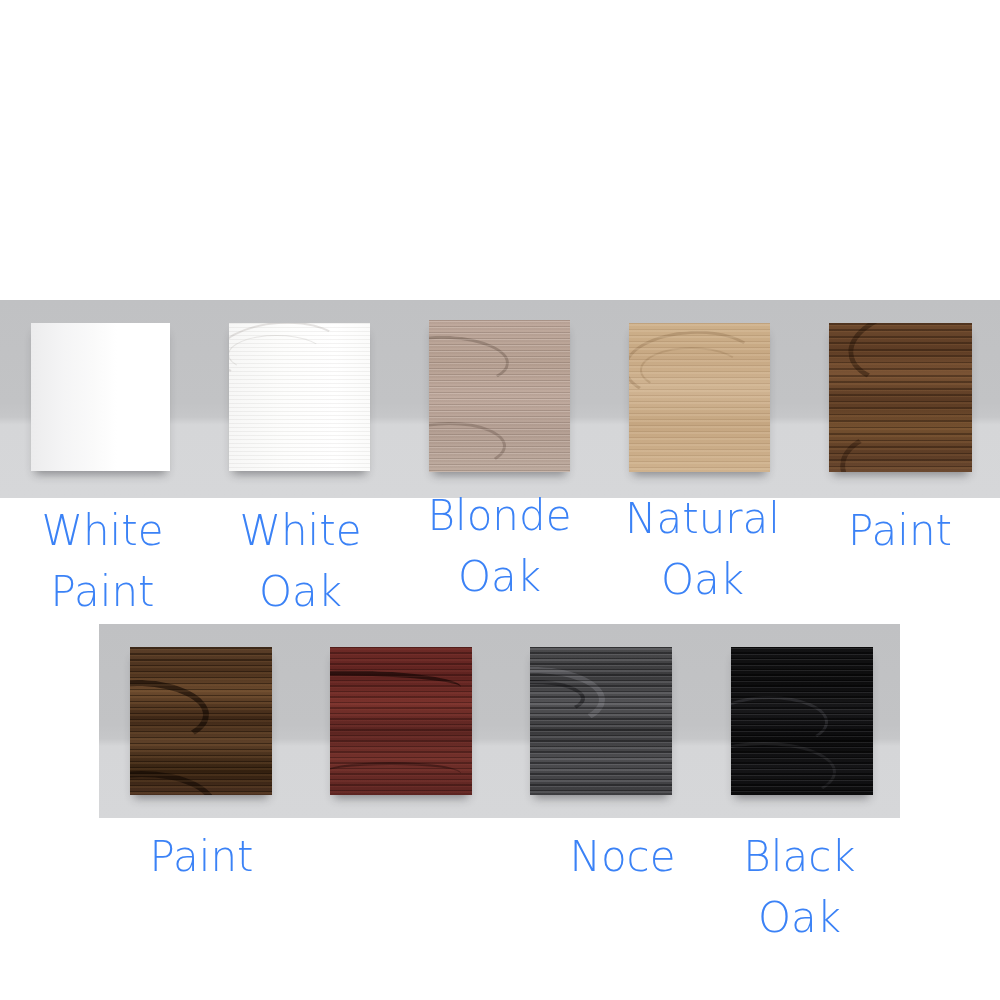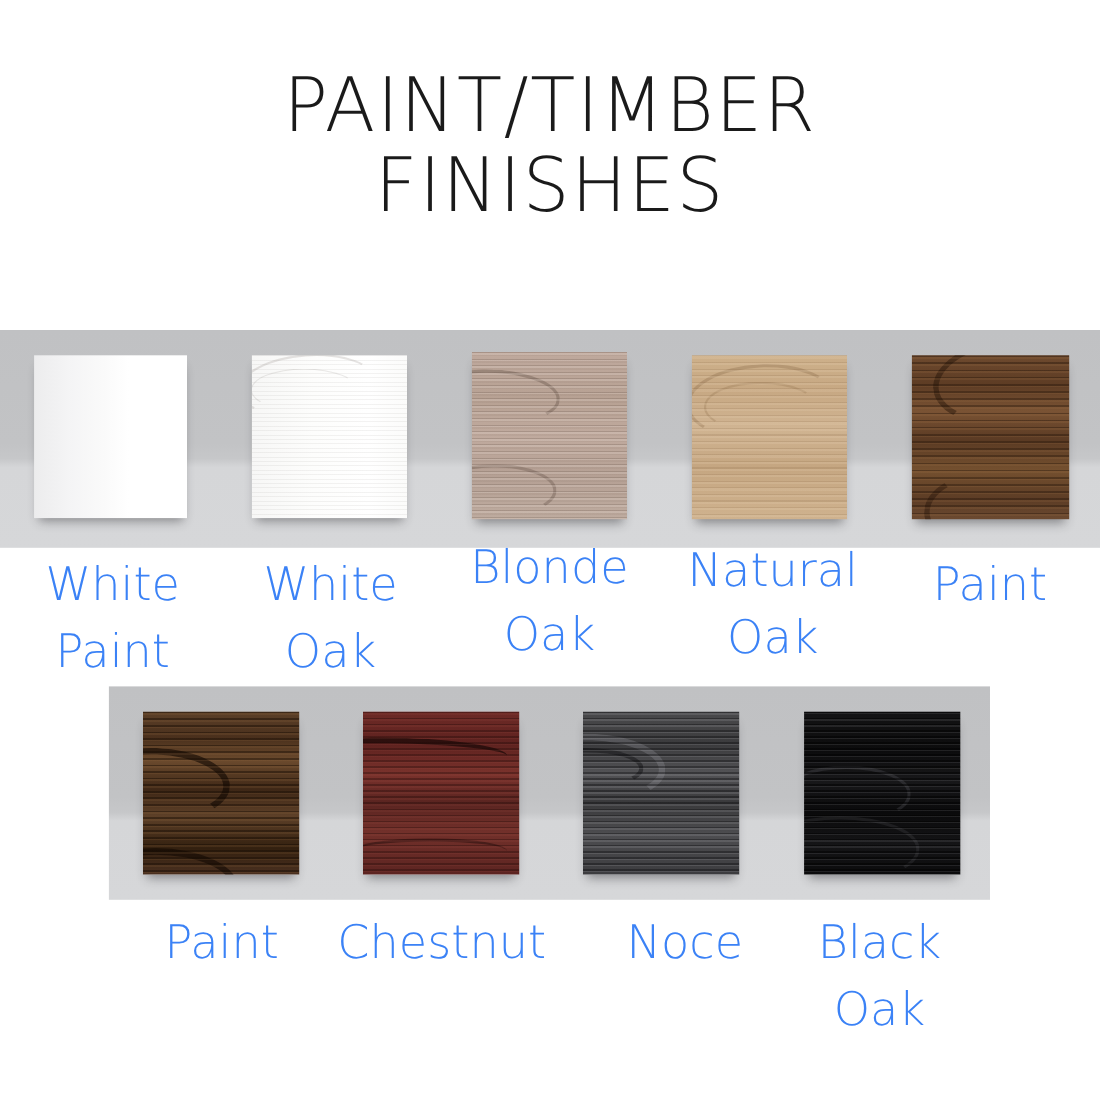--- a/index.html
+++ b/index.html
@@ -246,24 +246,20 @@
     line-height:61px;
     color:#3b82f6;
     white-space:pre-line;
   }
 </style>
 </head>
 <body>
 
 <div id="page">
 
-  <div class="title-block">
-    <span class="title-line">PAINT/TIMBER</span>
-    <span class="title-line">FINISHES</span>
-  </div>
 
   <div class="banner" id="banner-row1"></div>
 
   <div class="swatch" id="sw-white-paint" style="left:31px; top:323px; width:139px; height:148px;">
     <div class="grain"></div>
   </div>
 
   <div class="swatch" id="sw-white-oak" style="left:229px; top:323px; width:141px; height:148px;">
     <div class="grain">
       <div class="arcs"></div>
@@ -326,18 +322,17 @@
   </div>
 
   <div class="swatch" id="sw-black-oak" style="left:731px; top:647px; width:142px; height:148px;">
     <div class="grain">
       <div class="arcs"></div>
       <div class="lines strong"></div>
     </div>
   </div>
 
   <div class="label" style="left:99px; top:826px; width:205px;">Paint</div>
-  <div class="label" style="left:299px; top:826px; width:205px;">Chestnut</div>
   <div class="label" style="left:520px; top:826px; width:205px;">Noce</div>
   <div class="label" style="left:697px; top:826px; width:205px;">Black
 Oak</div>
 
 </div>
 
 </body></html>

